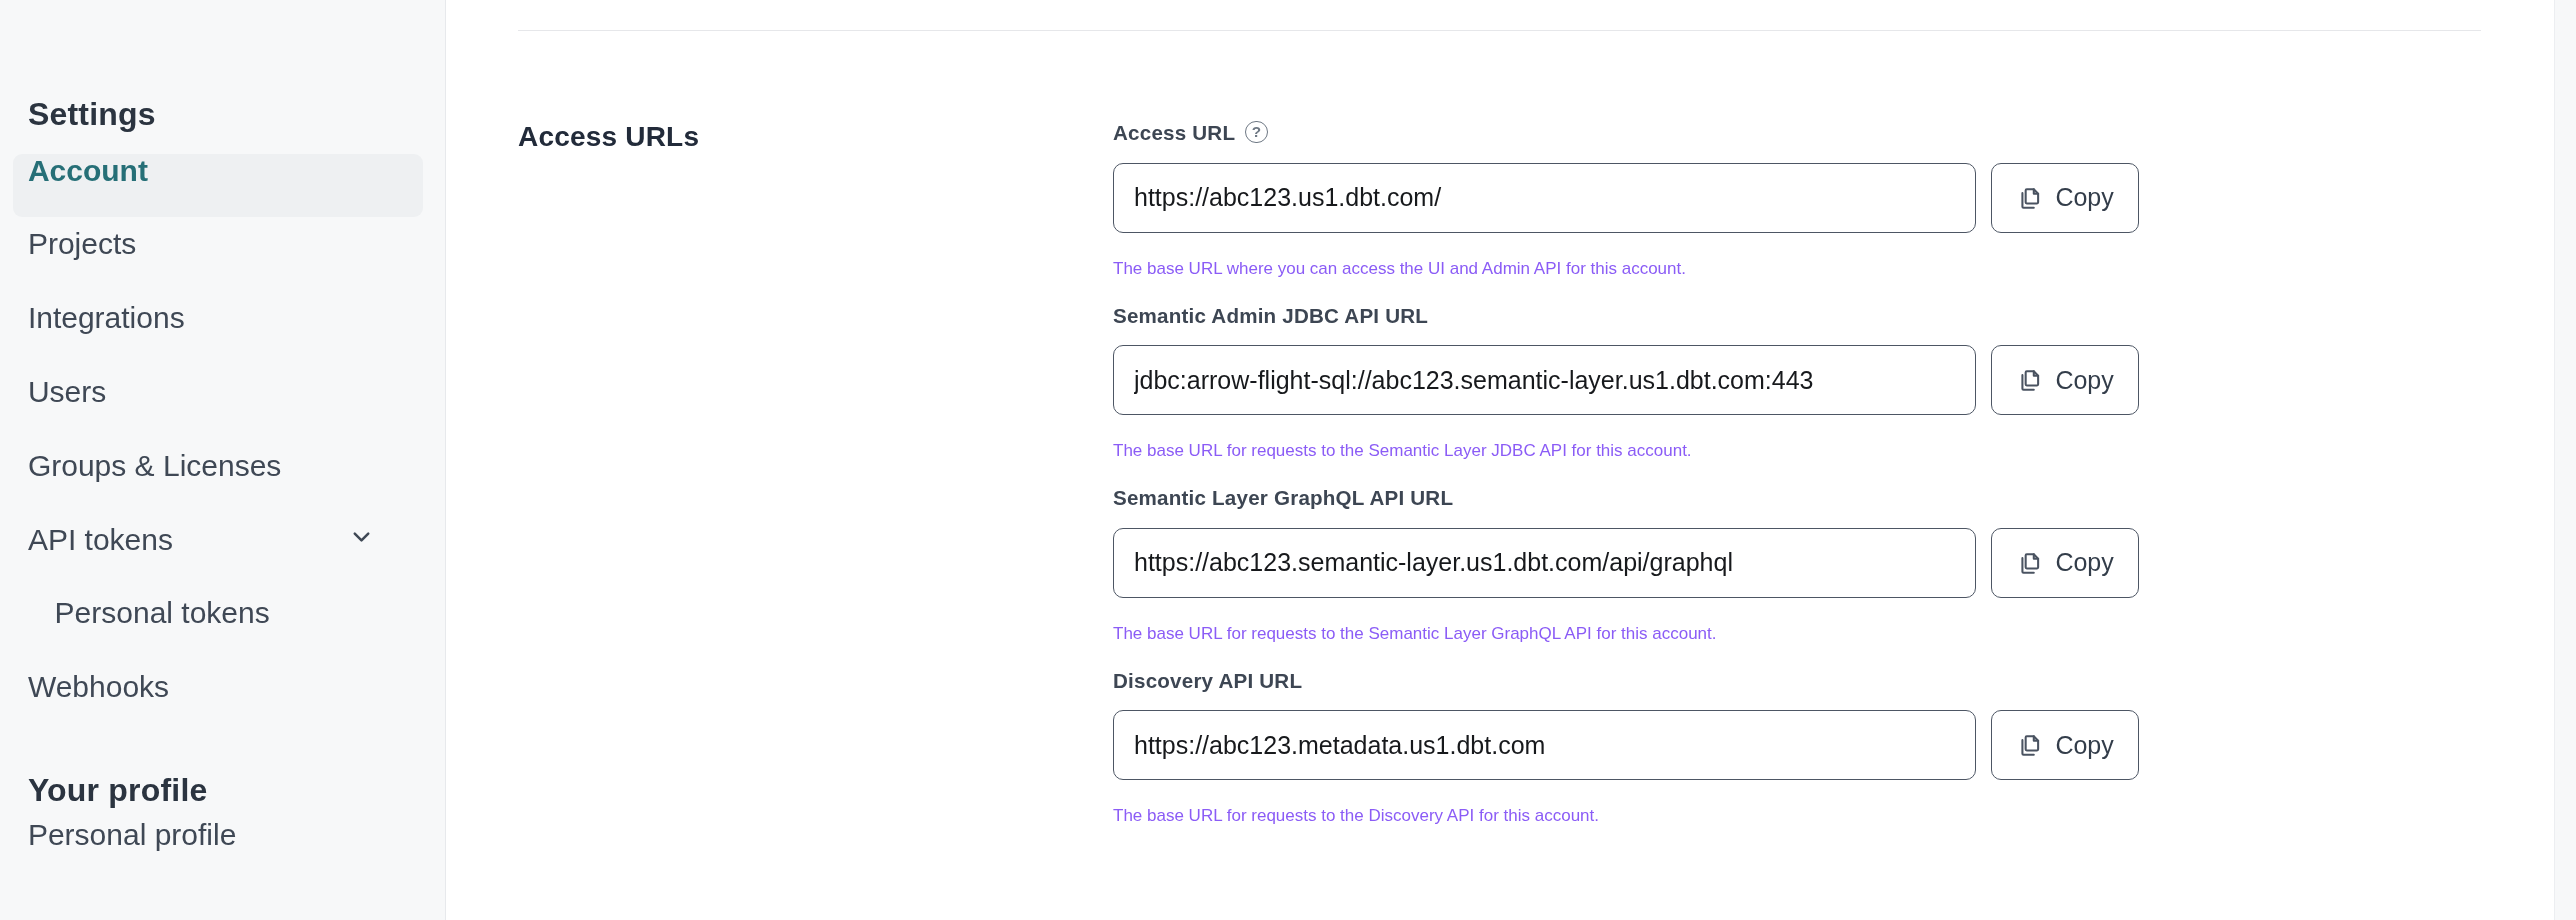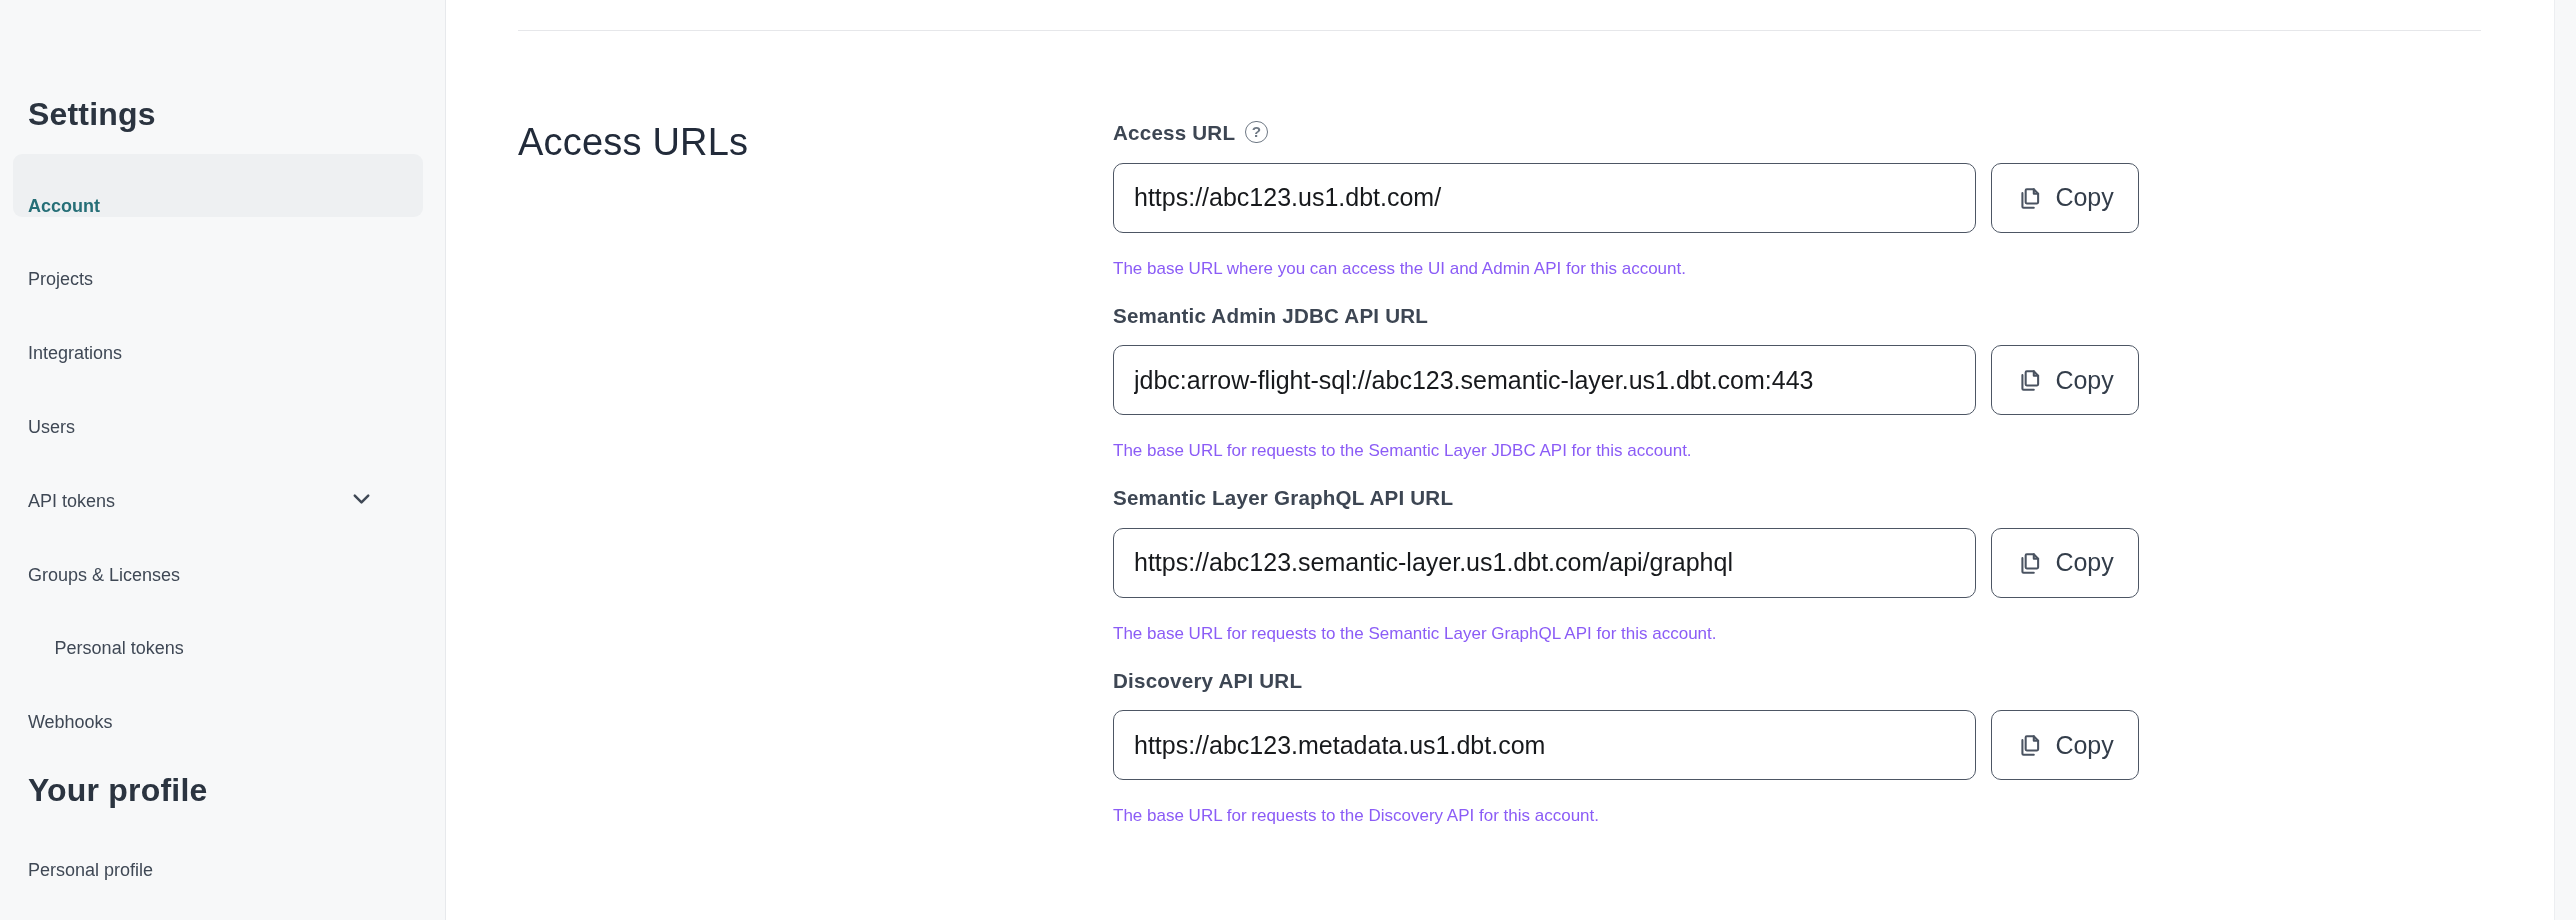--- a/index.html
+++ b/index.html
@@ -29,24 +29,24 @@
     font-weight: 700;
     color: #2b3440;
     padding-left: 15.3px;
     margin-bottom: 20.6px;
     letter-spacing: 0.2px;
   }
   .nav-item {
     height: 63px;
     margin-bottom: 10.8px;
     display: flex;
-    align-items: flex-end;
+    align-items: flex-start;
     padding: 0 15.3px;
     border-radius: 9px;
-    font-size: 18px;
+    font-size: 30px;
     color: #3f4855;
     cursor: pointer;
   }
   .nav-item.active {
     background: #eef0f2;
     color: #266f77;
     font-weight: 700;
   }
   .nav-item.indent { padding-left: 42px; }
   .chev {
@@ -70,22 +70,22 @@
   }
   .rule.top { margin-top: 30px; }
   .rule.bottom { margin-top: 79px; }
   .section {
     display: flex;
     margin-top: 90px;
     align-items: flex-start;
   }
   .section-title-col { flex: 0 0 595px; }
   .section-title {
-    font-size: 38px;
-    font-weight: 400;
+    font-size: 28px;
+    font-weight: 700;
     color: #222b3a;
     letter-spacing: 0.2px;
   }
   .fields-col { flex: 1 1 auto; }
 
   .field-group { margin-bottom: 25px; }
   .field-label-row {
     display: flex;
     align-items: flex-start;
     margin-bottom: 12.6px;
@@ -173,29 +173,29 @@
     <div class="nav-item">
       <span>Projects</span>
     </div>
     <div class="nav-item">
       <span>Integrations</span>
     </div>
     <div class="nav-item">
       <span>Users</span>
     </div>
     <div class="nav-item">
+      <span>Groups &amp; Licenses</span>
+    </div>
+    <div class="nav-item">
       <span>API tokens</span>
       <span class="chev">
         <svg width="27" height="27" viewBox="0 0 24 24" fill="none" stroke="#3f4855" stroke-width="2.2" stroke-linecap="round" stroke-linejoin="round">
           <polyline points="6,9.5 12,15.5 18,9.5"></polyline>
         </svg>
       </span>
-    </div>
-    <div class="nav-item">
-      <span>Groups &amp; Licenses</span>
     </div>
     <div class="nav-item indent">
       <span>Personal tokens</span>
     </div>
     <div class="nav-item">
       <span>Webhooks</span>
     </div>
 
     <div class="sidebar-heading profile">Your profile</div>
     <div class="nav-item">

